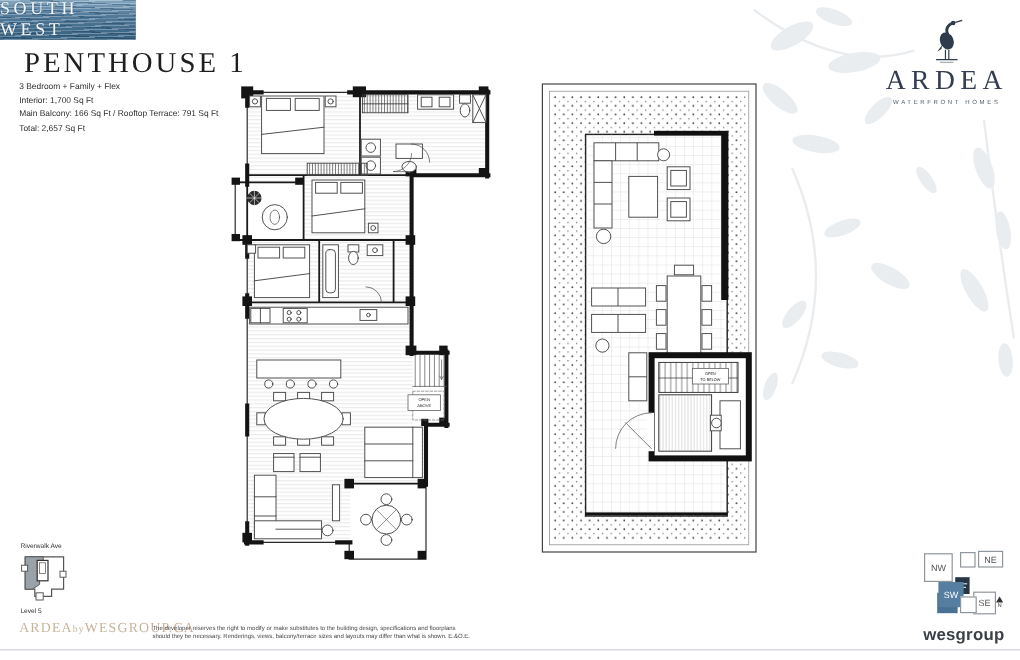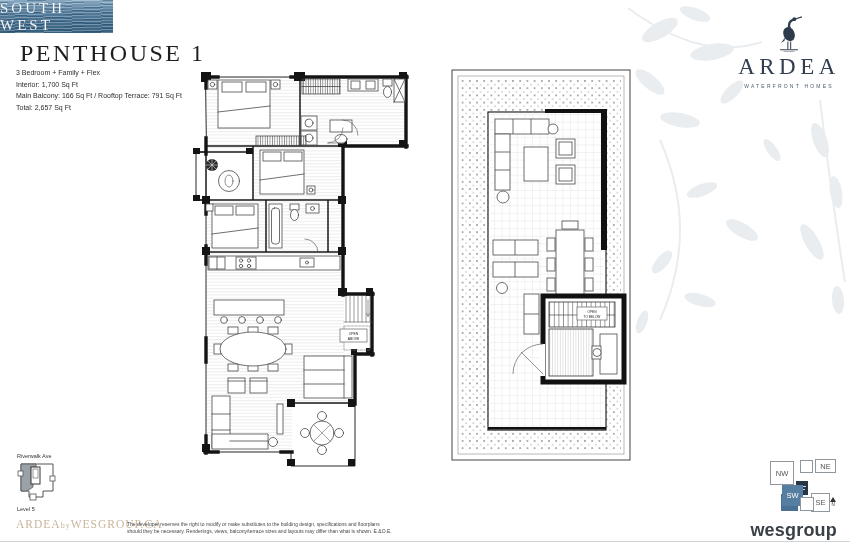--- a/index.html
+++ b/index.html
@@ -37,21 +37,21 @@
   .keyplan{left:17px;top:453px;width:70px;font-size:5.5px;color:#333;}
   .keyplan .street{margin-bottom:2px;}
   .keyplan .level{margin-top:2px;}
 
   
   .website{left:16px;top:518px;font-family:"Liberation Serif",serif;color:#c8b49a;
     letter-spacing:1px;font-size:11.5px;white-space:nowrap;}
   .website .by{font-size:8px;}
   .disclaimer{left:127px;top:521px;width:280px;font-size:5px;line-height:6.8px;color:#474747;}
   .divider{left:0;top:541px;width:850px;border-top:1px solid #cdd2d6;height:0;}
-  .wesgroup{right:13px;top:520px;font-size:18px;font-weight:bold;letter-spacing:.2px;color:#3a4046;}
+  .wesgroup{right:13px;top:520px;font-size:14px;font-weight:bold;letter-spacing:.2px;color:#3a4046;}
 
   
   .compass{left:758px;top:454px;width:84px;height:60px;}
   .compass .sq{position:absolute;box-sizing:border-box;border:1.5px solid #8f969c;background:#fff;
     display:flex;align-items:center;justify-content:center;font-size:7.5px;color:#555;}
   .compass .nw{left:12px;top:7px;width:24px;height:24px;}
   .compass .sqa{left:42px;top:6px;width:13px;height:13px;}
   .compass .ne{left:57px;top:5px;width:21px;height:14px;}
   .compass .dark{left:38px;top:27px;width:12px;height:14px;background:#273645;border:none;
     background-image:linear-gradient(#cfd6dd,#cfd6dd),linear-gradient(#cfd6dd,#cfd6dd);

